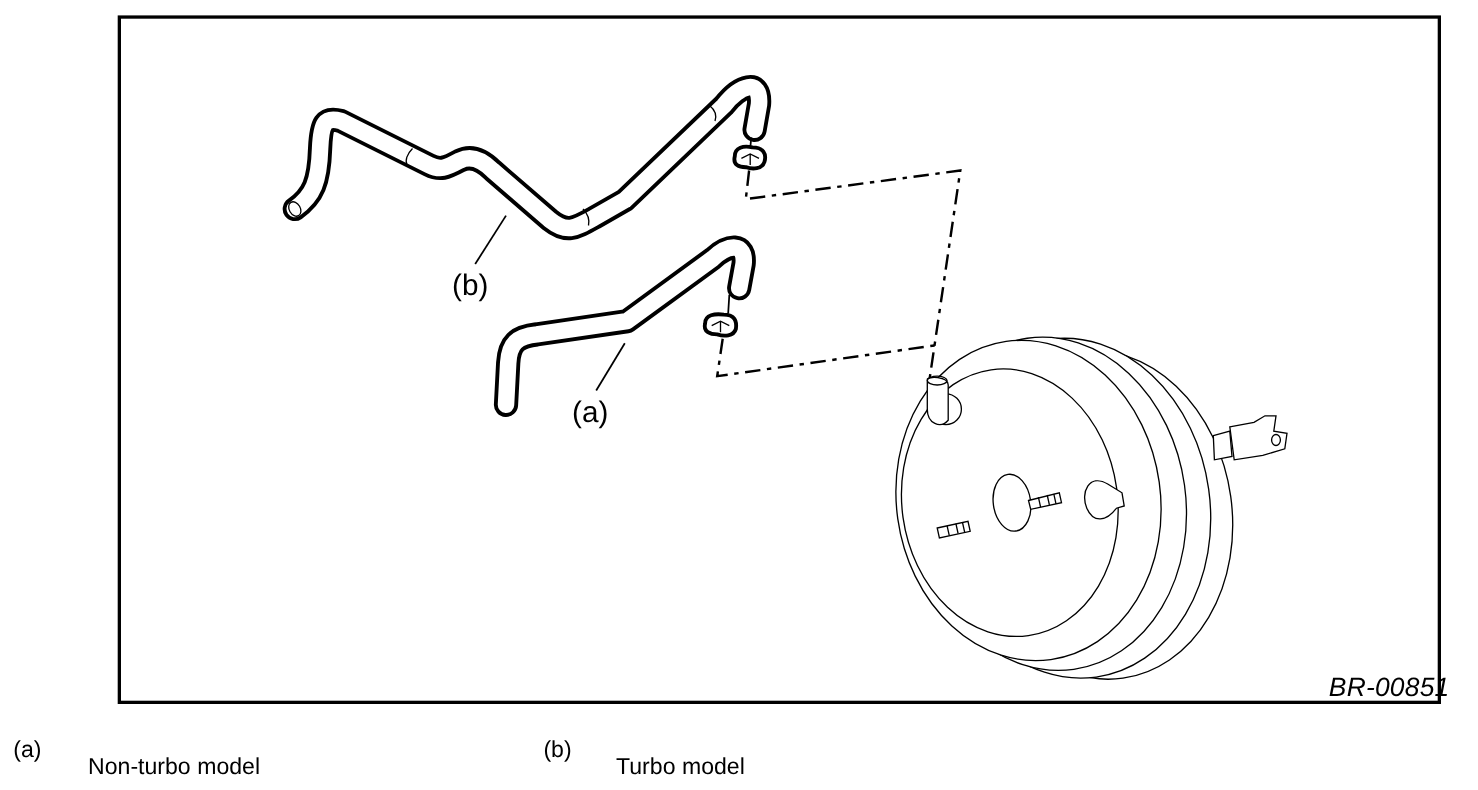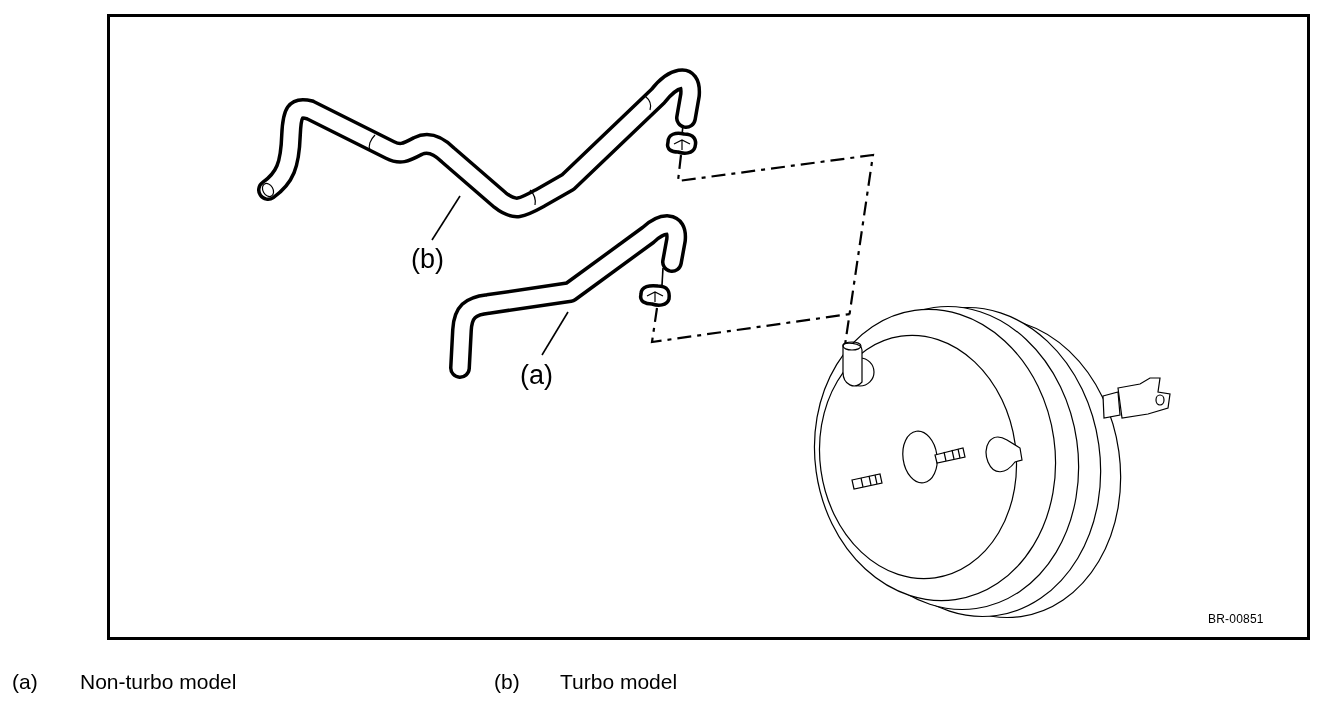--- a/index.html
+++ b/index.html
@@ -1,22 +1,22 @@
 <!DOCTYPE html>
 <html><head>
 <meta charset="utf-8">
 <style>
   html, body { margin: 0; padding: 0; background: #ffffff; }
   body { width: 1344px; height: 718px; position: relative; overflow: hidden;
          font-family: "Liberation Sans", sans-serif; color: #000; }
   #figure { position: absolute; left: 0; top: 0; width: 1344px; height: 718px; }
-  .fig-id { position: absolute; left: 1208px; top: 612px; font-size: 12px; letter-spacing: 0.2px; }
+  .fig-id { position: absolute; left: 1208px; top: 612px; font-size: 24px; letter-spacing: 0.2px; font-style: italic; }
   .legend { position: absolute; top: 670px; font-size: 21px; }
   .legend .key { position: absolute; left: 0; top: 0; white-space: nowrap; }
-  .legend .desc { position: absolute; top: 0; white-space: nowrap; }
+  .legend .desc { position: absolute; top: 16px; white-space: nowrap; }
   #legend-a { left: 12px; }
   #legend-a .desc { left: 68px; }
   #legend-b { left: 494px; }
   #legend-b .desc { left: 66px; }
   .callout { font-family: "Liberation Sans", sans-serif; font-size: 27px; }
   .hose-out { fill: none; stroke: #000; stroke-width: 22px; stroke-linecap: round; stroke-linejoin: round; }
   .hose-in  { fill: none; stroke: #fff; stroke-width: 15px; stroke-linecap: round; stroke-linejoin: round; }
   .thin { fill: none; stroke: #000; stroke-width: 1.2px; }
   .thin-fill { fill: #fff; stroke: #000; stroke-width: 1.2px; }
   .dash { fill: none; stroke: #000; stroke-width: 2.2px; stroke-dasharray: 14 6 4 6; }

